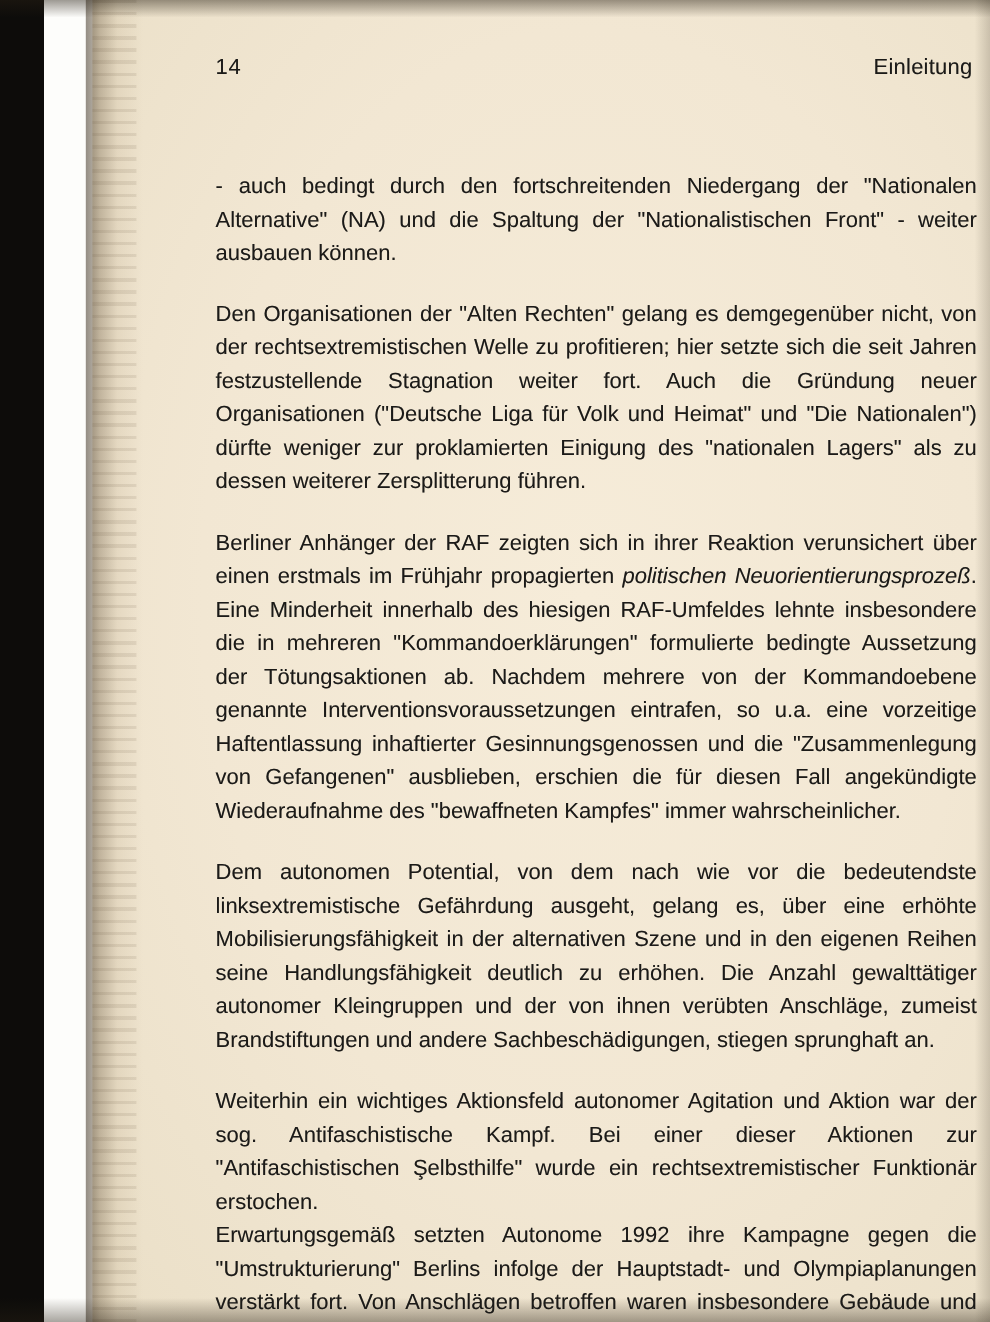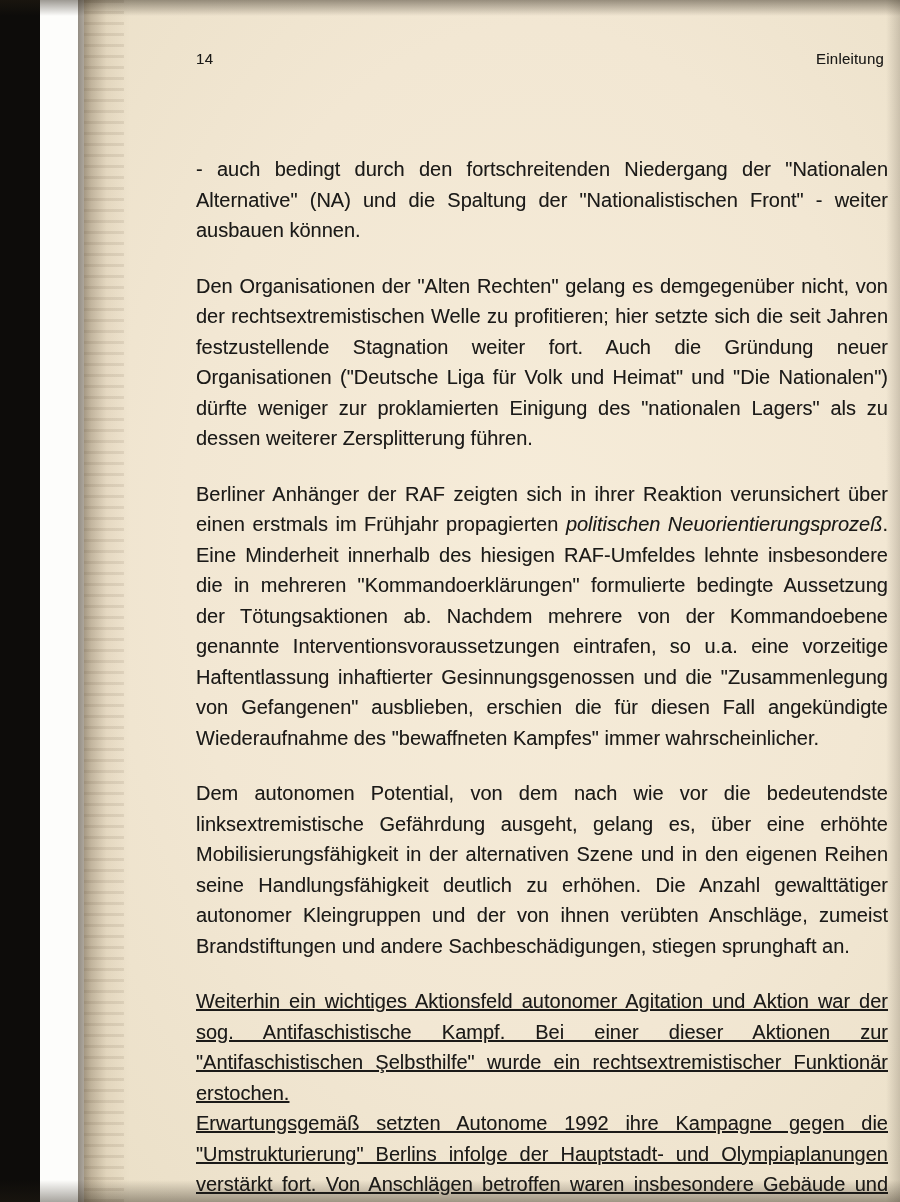--- a/index.html
+++ b/index.html
@@ -96,21 +96,21 @@
     position: absolute;
     left: 196px;
     top: 44px;
     width: 692px;
     color: #1b1a18;
   }
 
   .header {
     position: relative;
     height: 42px;
-    font-size: 15px;
+    font-size: 20px;
   }
   .folio {
     position: absolute;
     left: 0;
     top: 6px;
     letter-spacing: .5px;
   }
   .running-title {
     position: absolute;
     left: 0;
@@ -126,21 +126,20 @@
     line-height: 30.5px;
     text-align: justify;
     -webkit-hyphens: none;
     hyphens: none;
   }
   .body-text p {
     margin: 0 0 25px 0;
   }
   .body-text p.tight {
     margin-bottom: 0;
-    text-decoration: underline;
   }
   .body-text em {
   }
   
   .body-text, .header {
     text-shadow: 0 0 0.6px rgba(27,26,24,0.35);
   }
 </style>
 </head>
 <body>

